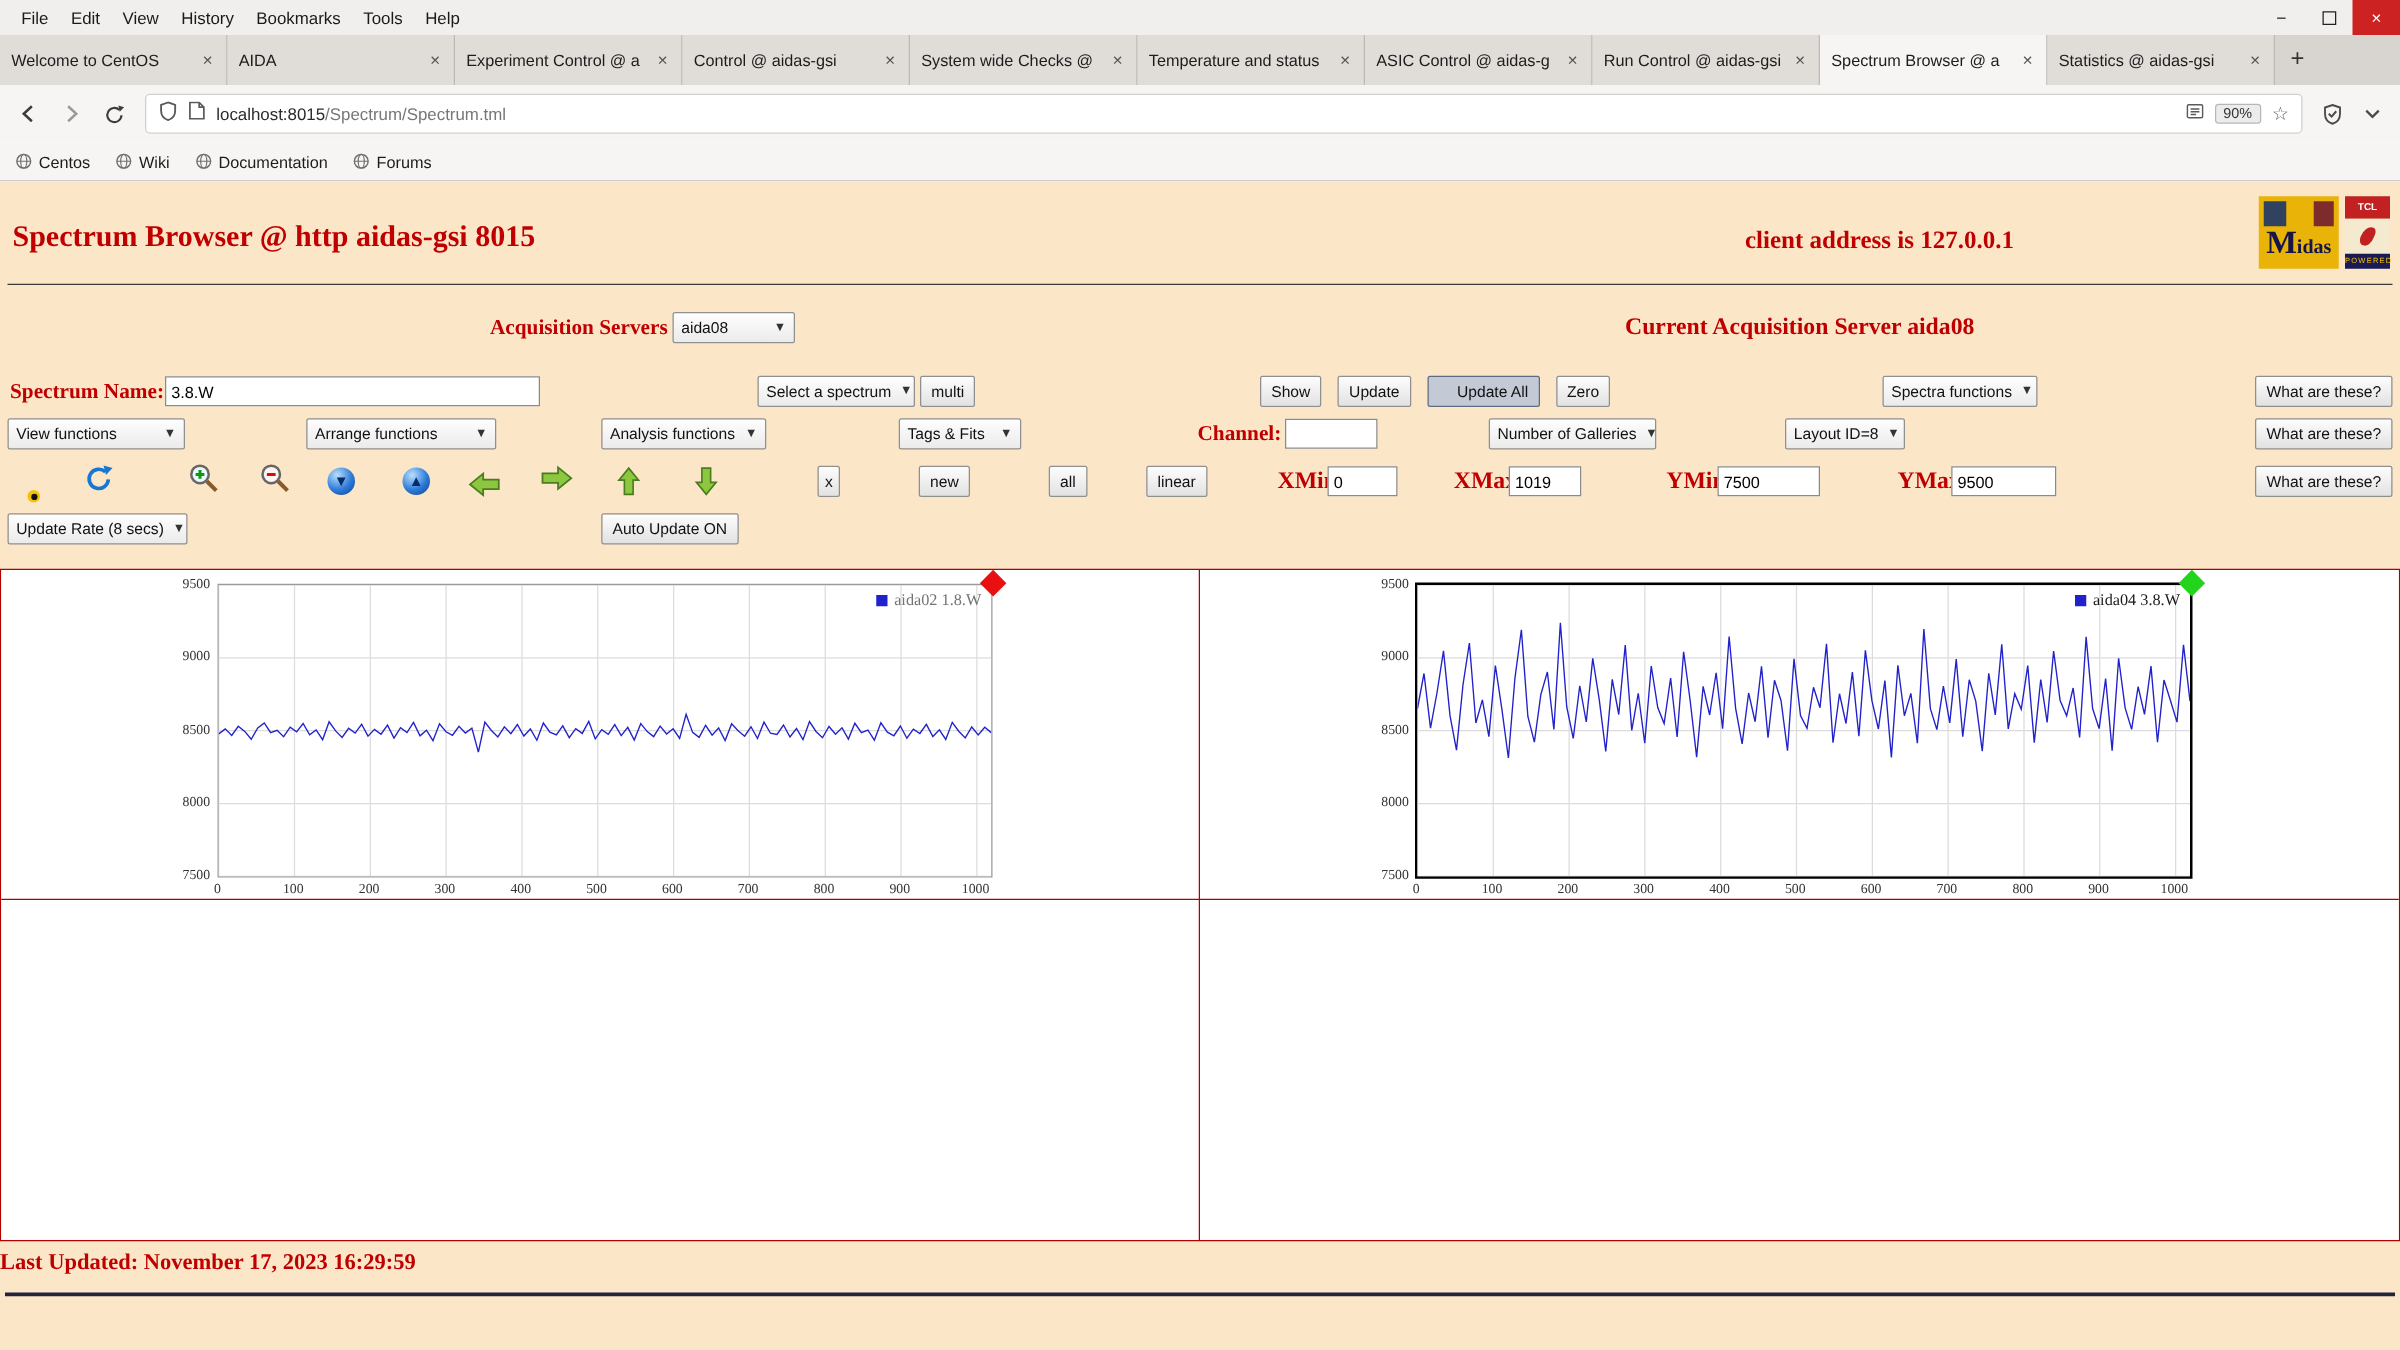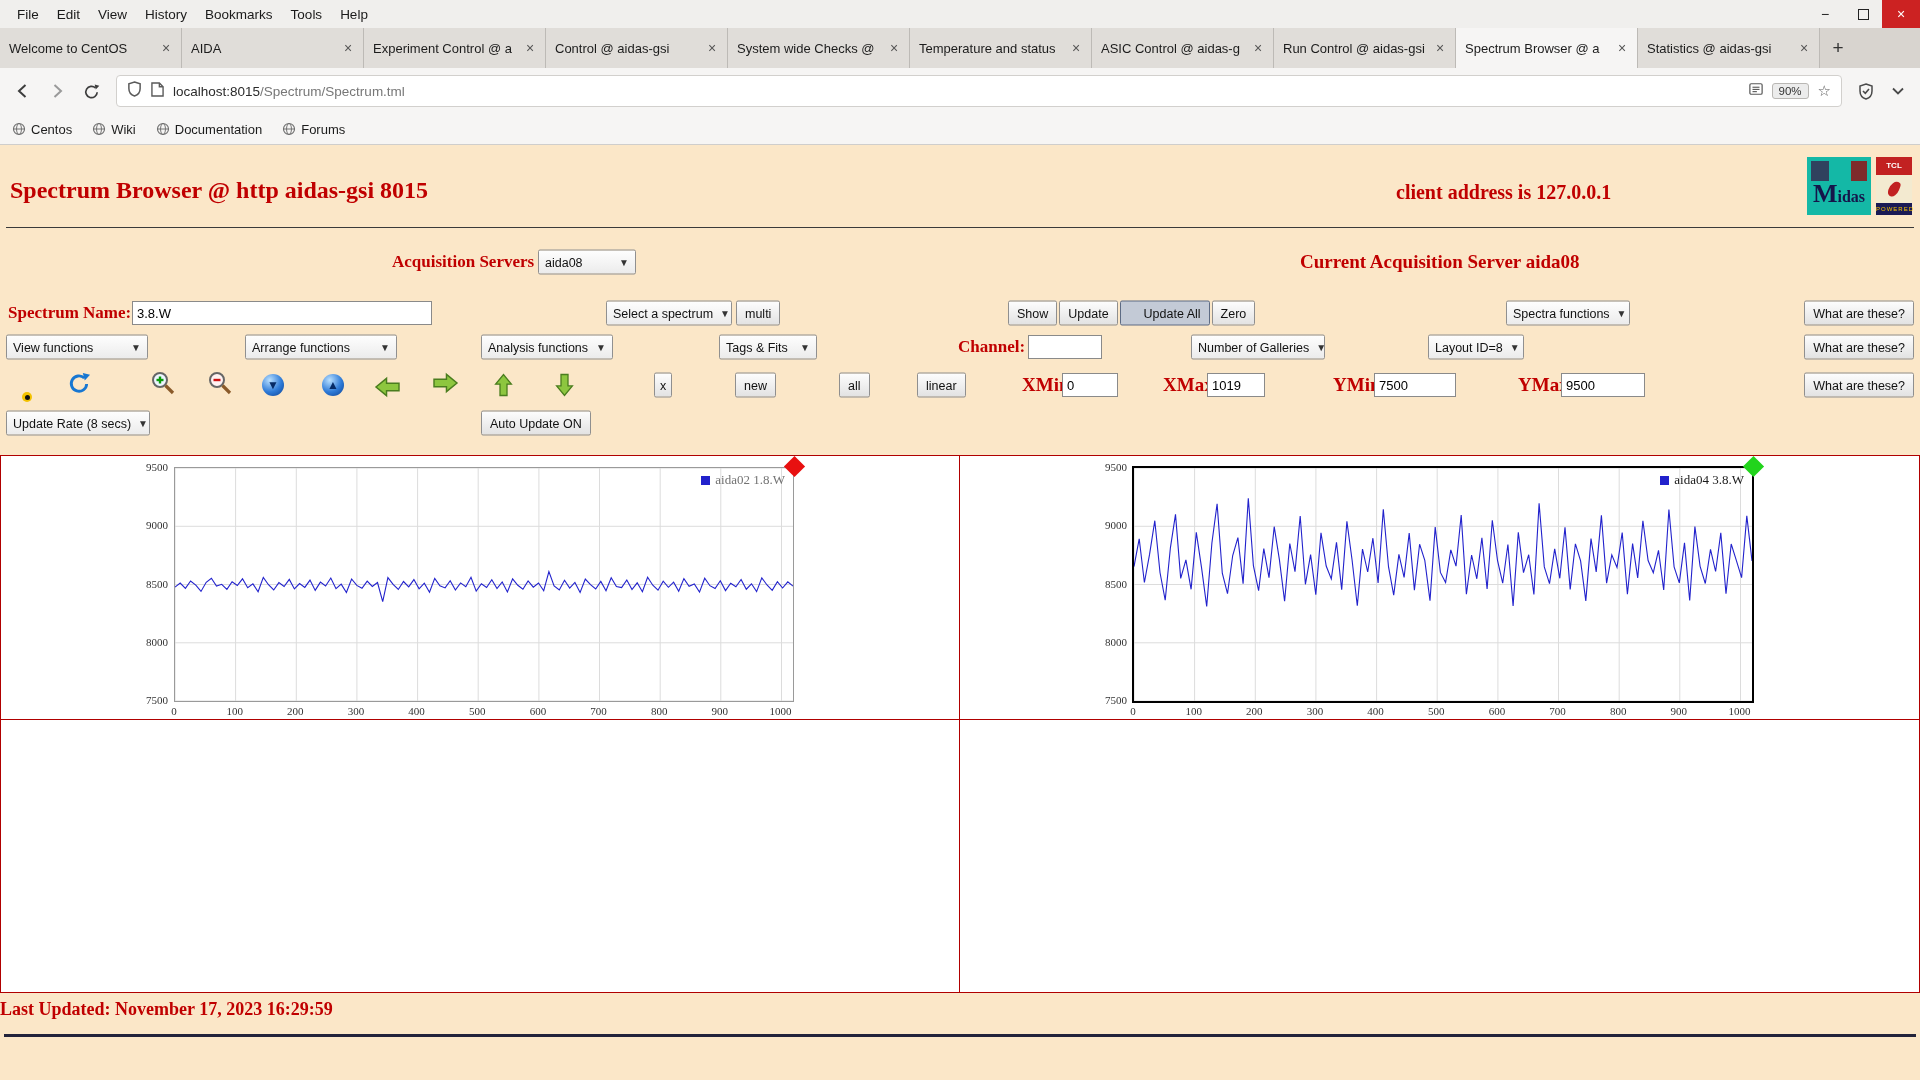--- a/index.html
+++ b/index.html
@@ -36,21 +36,21 @@
   .bookmarksbar { height:30px; background:#f6f5f4; border-bottom:1px solid #cfcecc; display:flex; align-items:center; padding:0 12px; gap:20px; font-size:13px; color:#1c1c1c; flex:none; }
   .bookmark { display:flex; align-items:center; gap:5px; }
 
   
   .page { height:936px; background:#fbe7c8; position:relative; overflow:hidden; }
   .rlabel { color:#c00000; font-weight:bold; font-family:"Liberation Serif", serif; }
   .hdr { position:relative; height:82px; }
   .page-title { position:absolute; left:10px; top:32px; font-size:24px; }
   .client-addr { position:absolute; left:1396px; top:36px; font-size:20px; }
   .logos { position:absolute; right:8px; top:12px; display:flex; gap:5px; }
-  .midas-logo { width:64px; height:58px; background:#14b8a6; position:relative; display:flex; align-items:flex-end; justify-content:center; }
+  .midas-logo { width:64px; height:58px; background:#eab308; position:relative; display:flex; align-items:flex-end; justify-content:center; }
   .midas-logo .pic1 { position:absolute; left:4px; top:4px; width:18px; height:20px; background:#30425e; }
   .midas-logo .pic2 { position:absolute; right:4px; top:4px; width:16px; height:20px; background:#7e2b2b; }
   .midas-text { font-family:"Liberation Serif", serif; font-weight:bold; color:#15154a; font-size:16px; padding-bottom:6px; }
   .midas-text::first-letter { font-size:26px; }
   .tcl-logo { width:36px; height:58px; display:flex; flex-direction:column; }
   .tcl-top { height:18px; background:#c22121; color:#fff; font-size:8px; text-align:center; line-height:18px; font-weight:bold; }
   .tcl-mid { flex:1; background:#f3ead0; display:flex; align-items:center; justify-content:center; }
   .tcl-feather { width:10px; height:16px; background:#c22121; border-radius:70% 30% 60% 40%; transform:rotate(22deg); }
   .tcl-bot { height:12px; background:#1a1a55; color:#f5c400; font-size:6px; text-align:center; line-height:12px; letter-spacing:1px; }
   hr.dark { border:none; border-top:1px solid #3a3a3a; margin:0 6px; }
@@ -58,21 +58,21 @@
 
   .row { position:relative; }
   .row-acq { height:68px;margin-left:12px; } .row-name { height:34px; } .row-fn { height:34px; } .row-icons { height:42px; } .row-rate { height:34px; }
   .a { position:absolute; top:50%; transform:translateY(-50%); }
   .ar { position:absolute; right:6px; top:50%; transform:translateY(-50%); }
   .lbl17 { font-size:17px; } .lbl19 { font-size:19px; } .lbl16 { font-size:19px; }
 
   .btn { display:inline-flex; align-items:center; justify-content:center; background:linear-gradient(#fdfdfd,#e2e2e2); border:1px solid #8f8f8f; border-radius:2px; font-size:12.5px; color:#111; padding:3px 8px; height:17px; white-space:nowrap; }
   .btn.pressed { background:#c3cad6; border-color:#5d6b84;padding-left:23px; }
   .btn.small { padding:3px 5px; }
-  .btngroup { display:flex; gap:2px; }
+  .btngroup { display:flex; gap:13px; }
   .select { display:inline-flex; align-items:center; gap:7px; background:linear-gradient(#fefefe,#ebebeb); border:1px solid #909090; border-radius:2px; font-size:12.5px; color:#111; padding:3px 6px; height:17px; white-space:nowrap; }
   .select .caret { font-size:10px; color:#333; margin-left:auto; }
   .tin { border:1px solid #8a8a8a; background:#fff; font-size:13px; padding:2px 4px; height:18px; font-family:"Liberation Sans", sans-serif; }
 
   
   .trefoil { width:24px; height:24px; border-radius:50%; background:conic-gradient(#101010 0 60deg,#f3c200 60deg 120deg,#101010 120deg 180deg,#f3c200 180deg 240deg,#101010 240deg 300deg,#f3c200 300deg 360deg); position:relative; }
   .trefoil::before { content:""; position:absolute; left:7px; top:7px; width:10px; height:10px; border-radius:50%; background:#f3c200; }
   .trefoil::after { content:""; position:absolute; left:9.5px; top:9.5px; width:5px; height:5px; border-radius:50%; background:#101010; }
   .orb { width:22px; height:22px; border-radius:50%; background:radial-gradient(circle at 35% 28%, #b9e0ff, #2e7bd8 55%, #0b3f8f); display:flex; align-items:center; justify-content:center; color:#062b66; font-size:12px; font-weight:bold; }
   .rot180 { transform:translateY(-50%) rotate(180deg); }

